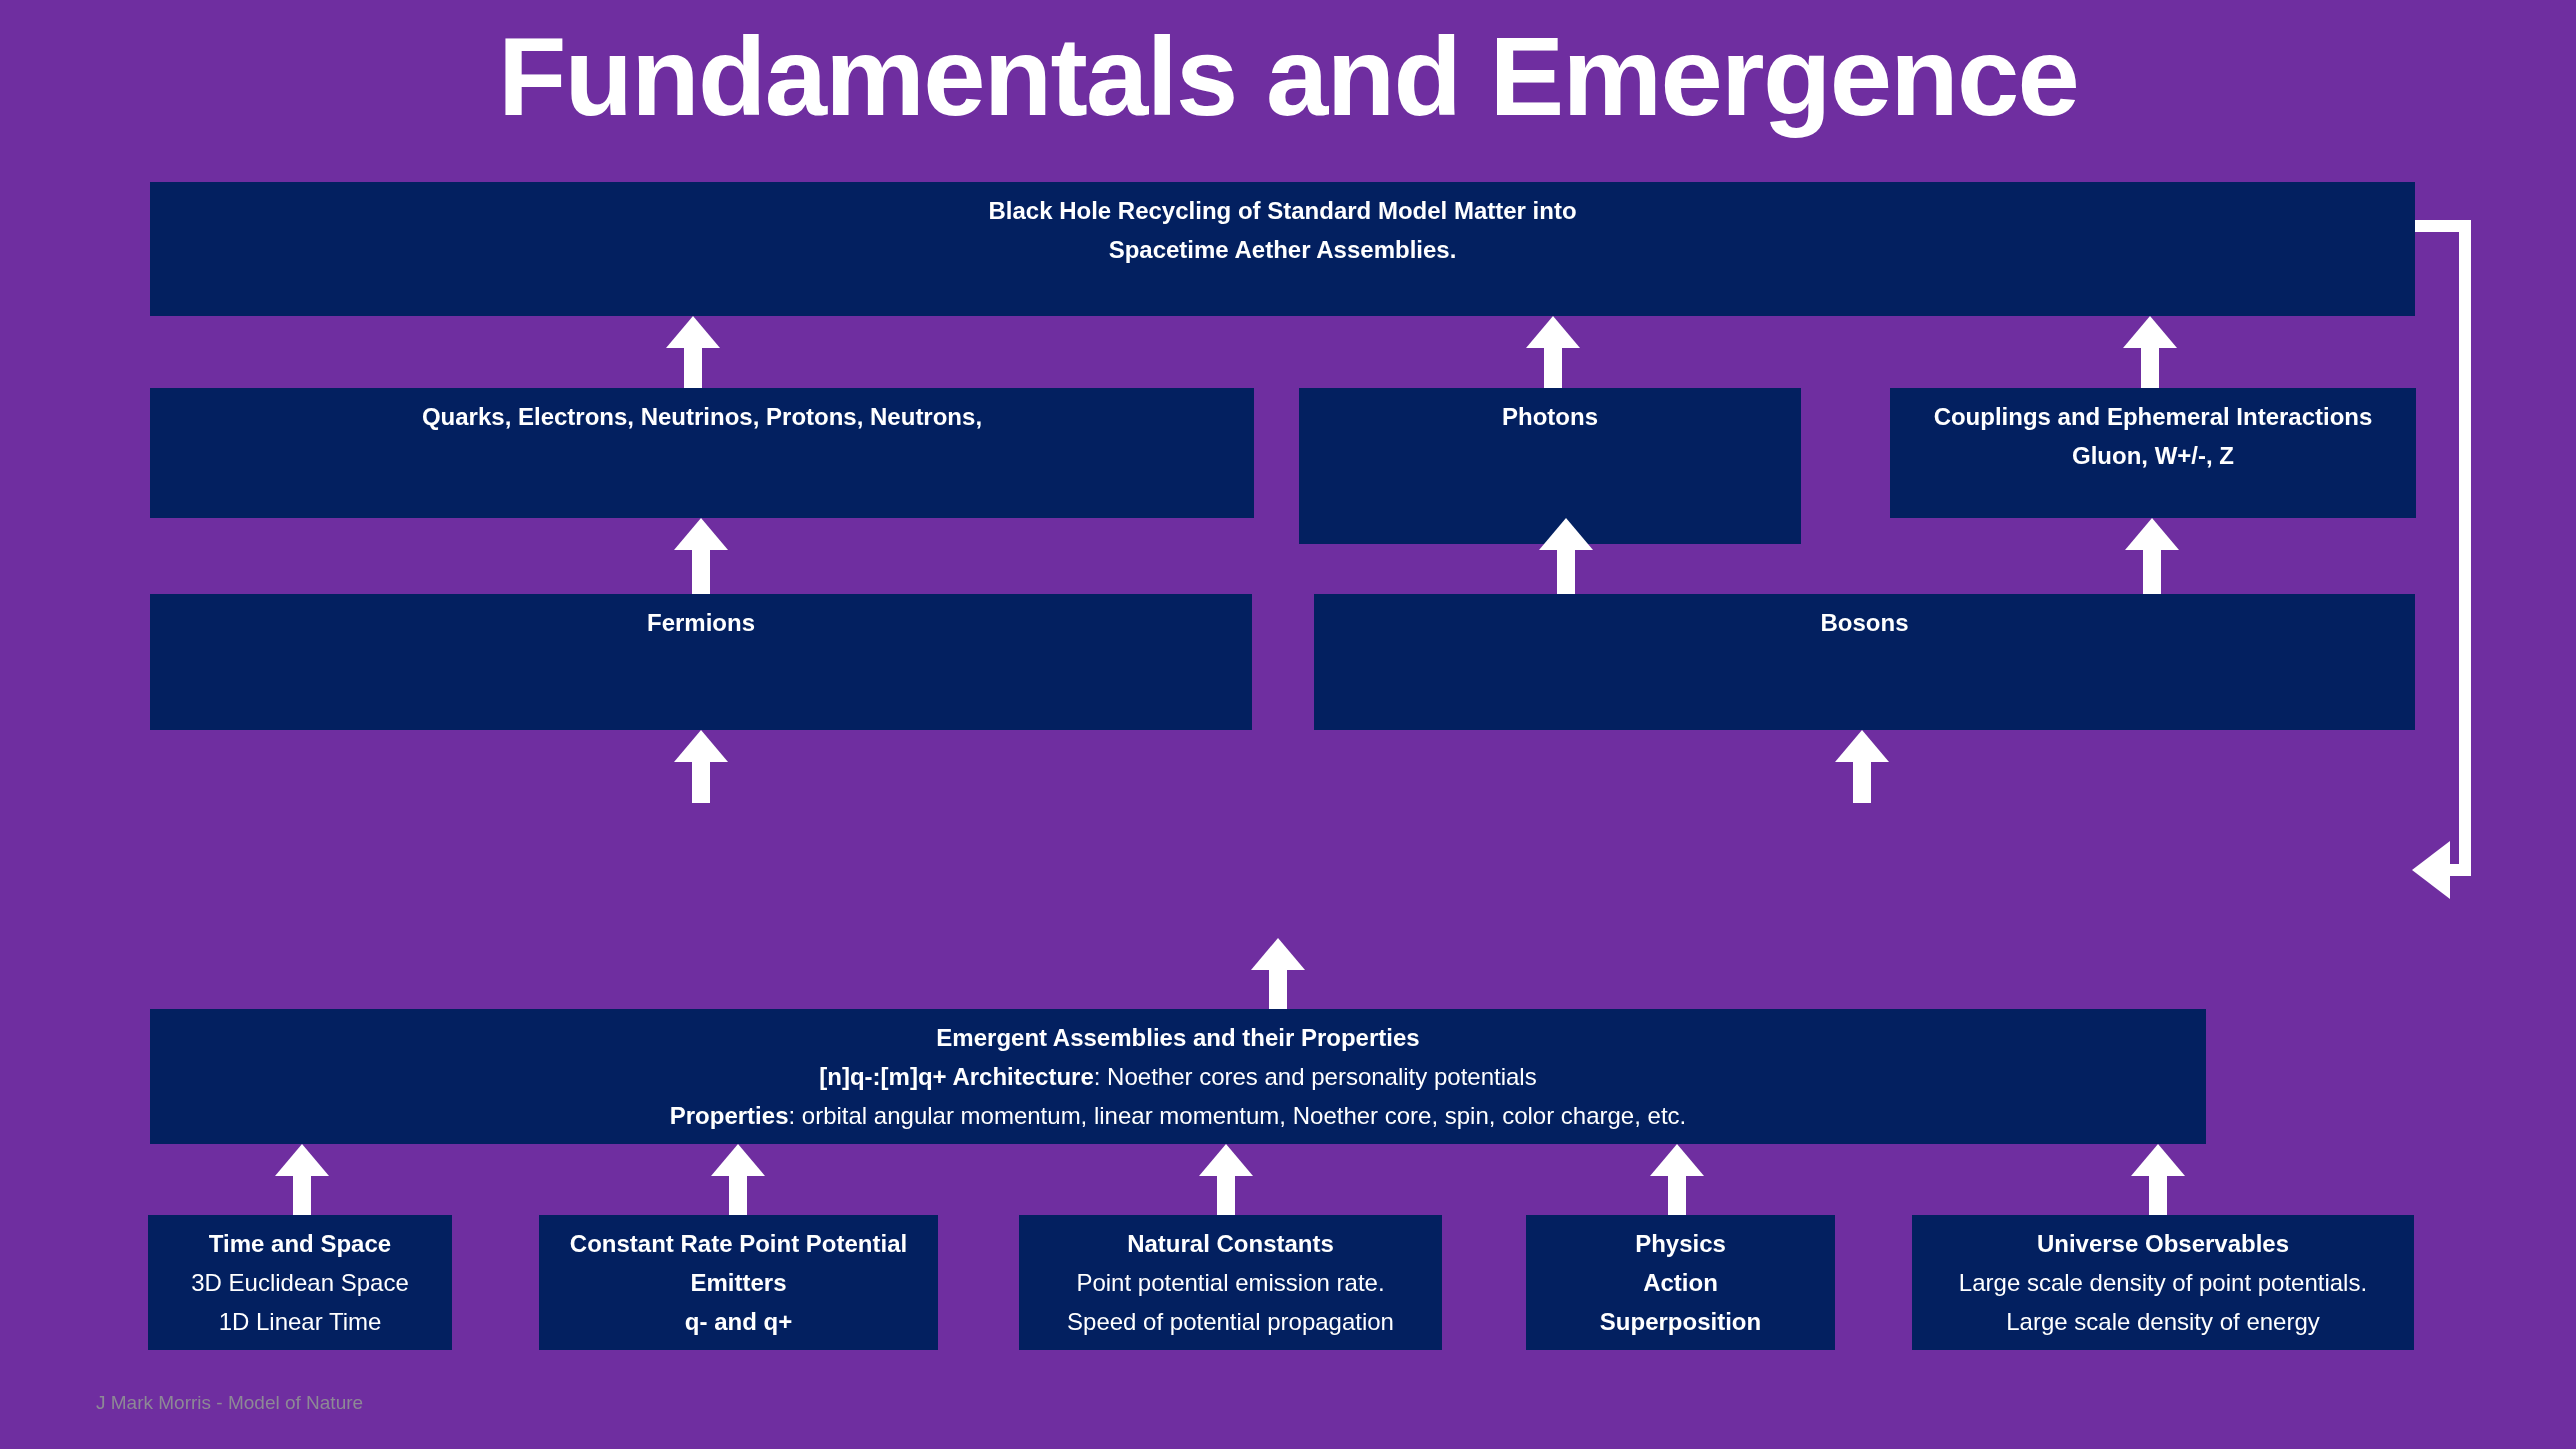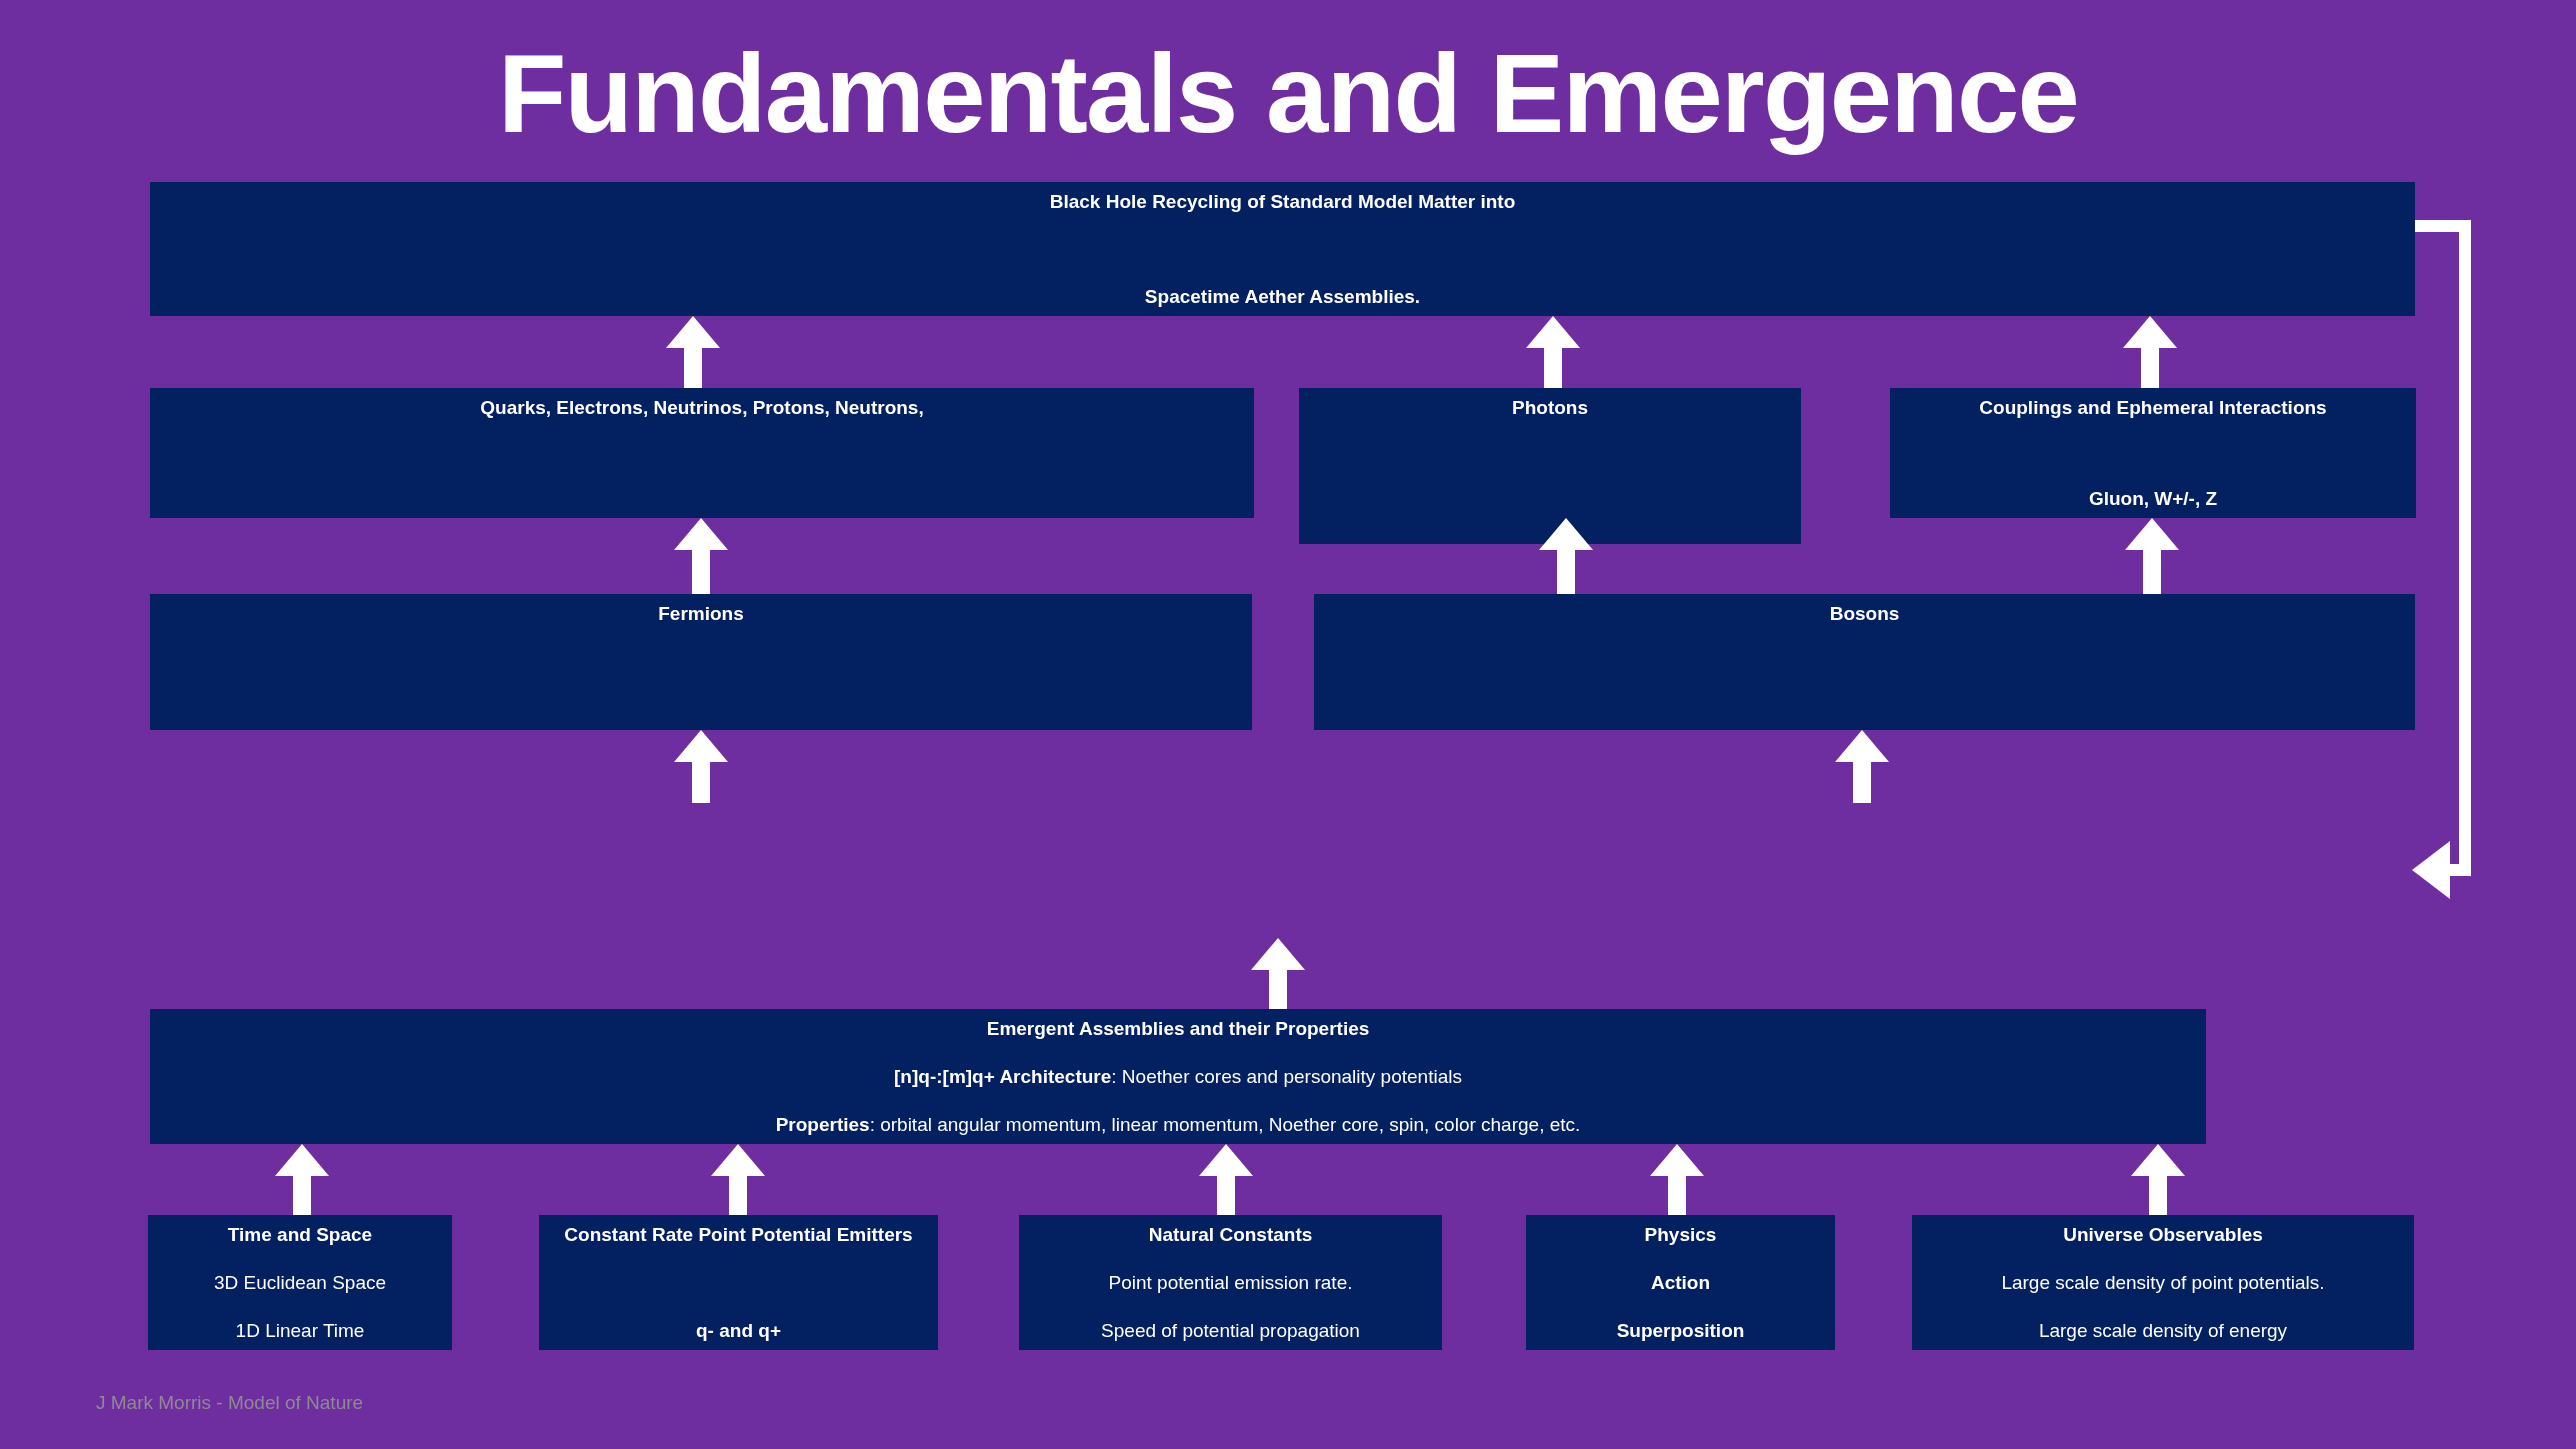--- a/index.html
+++ b/index.html
@@ -2,27 +2,27 @@
 <html style="font-size:13.7px"><head>
 <meta charset="utf-8">
 <style>
   html,body{margin:0;padding:0;background:#6F2EA0;}
   .canvas{
     position:relative;width:2576px;height:1449px;background:#6F2EA0;
     font-family:"Liberation Sans",sans-serif;color:#FFFFFF;overflow:hidden;
   }
   .page-title{
     position:absolute;left:0;top:12px;width:100%;text-align:center;
-    font-size:112px;font-weight:bold;letter-spacing:-1.7px;color:#FFFFFF;margin-top:17px;
+    font-size:112px;font-weight:bold;letter-spacing:-1.7px;color:#FFFFFF;
   }
   .box{
     position:absolute;background:#032060;color:#FFFFFF;
-    display:flex;flex-direction:column;justify-content:space-between;align-items:center;
-    text-align:center;font-size:19px;font-weight:bold;line-height:39px;
-    padding:0 24px;box-sizing:border-box;
+    display:flex;flex-direction:column;justify-content:flex-start;align-items:center;
+    text-align:center;font-size:24px;font-weight:bold;line-height:39px;
+    padding:9px 24px;box-sizing:border-box;
   }
   .reg{font-weight:normal;}
   .ul{text-decoration-thickness:2.6px;text-underline-offset:6.9px;}
   .up-arrow{position:absolute;width:55px;}
   .up-arrow .head{
     width:0;height:0;margin:0 auto;
     border-left:27.5px solid transparent;border-right:27.5px solid transparent;
     border-bottom:32px solid #FFFFFF;
   }
   .up-arrow .stem{width:18px;margin:0 auto;background:#FFFFFF;height:calc(100% - 32px);}

